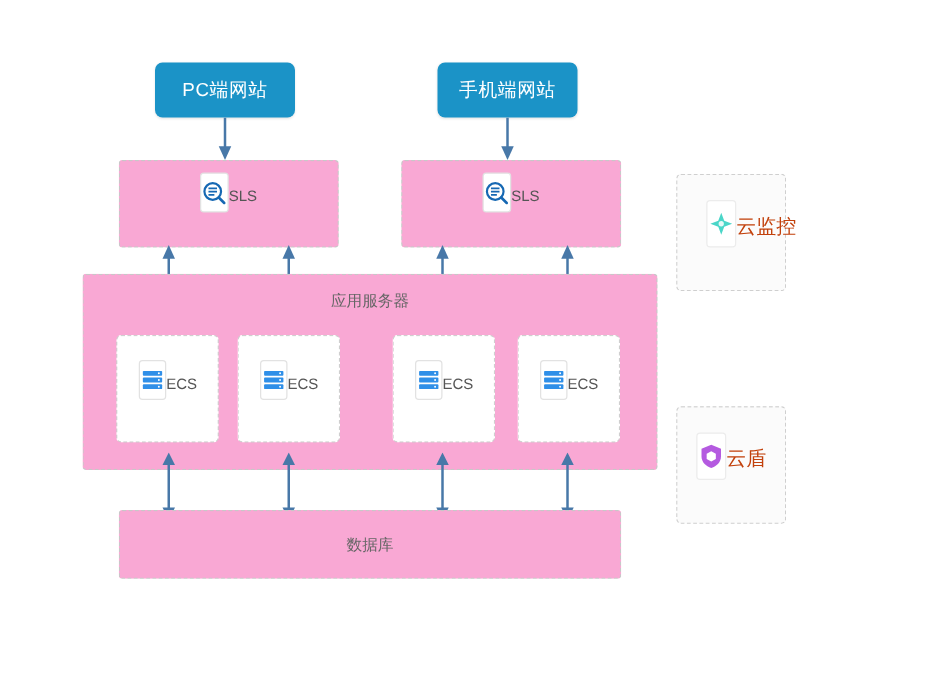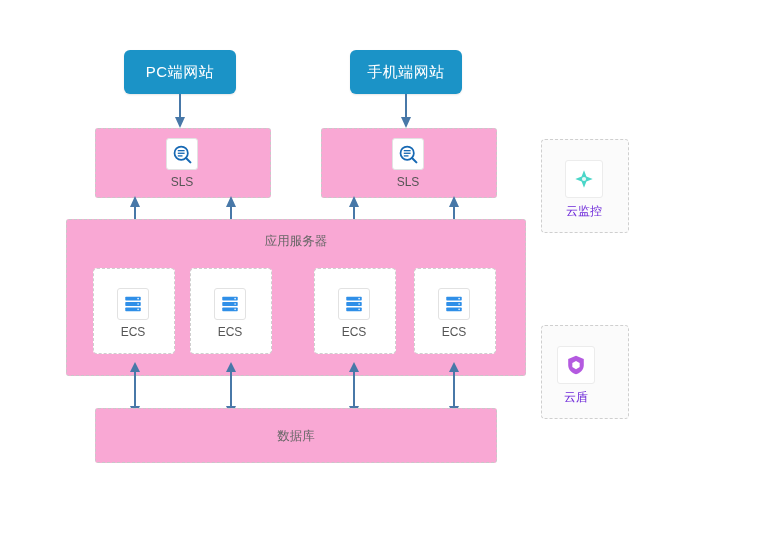--- a/index.html
+++ b/index.html
@@ -52,21 +52,21 @@
     right: 0;
     text-align: center;
     font-size: 12.5px;
     color: #666666;
   }
 
   
   .node {
     position: absolute;
     display: flex;
-    flex-direction: column;
+    flex-direction: row;
     align-items: center;
   }
   .icon-tile {
     width: 32px;
     height: 32px;
     background: #ffffff;
     border: 1px solid #e2e2e2;
     border-radius: 3px;
     display: flex;
     align-items: center;
@@ -77,22 +77,22 @@
     width: 38px;
     height: 38px;
   }
   .node-caption {
     margin-top: 5px;
     font-size: 12px;
     color: #555555;
     white-space: nowrap;
   }
   .node-caption.cn {
-    font-size: 12px;
-    color: #6d28d9;
+    font-size: 16px;
+    color: #c2410c;
   }
 
   
   .arrow {
     position: absolute;
   }
   .arrow svg { display: block; }
 </style>
 </head>
 <body>

